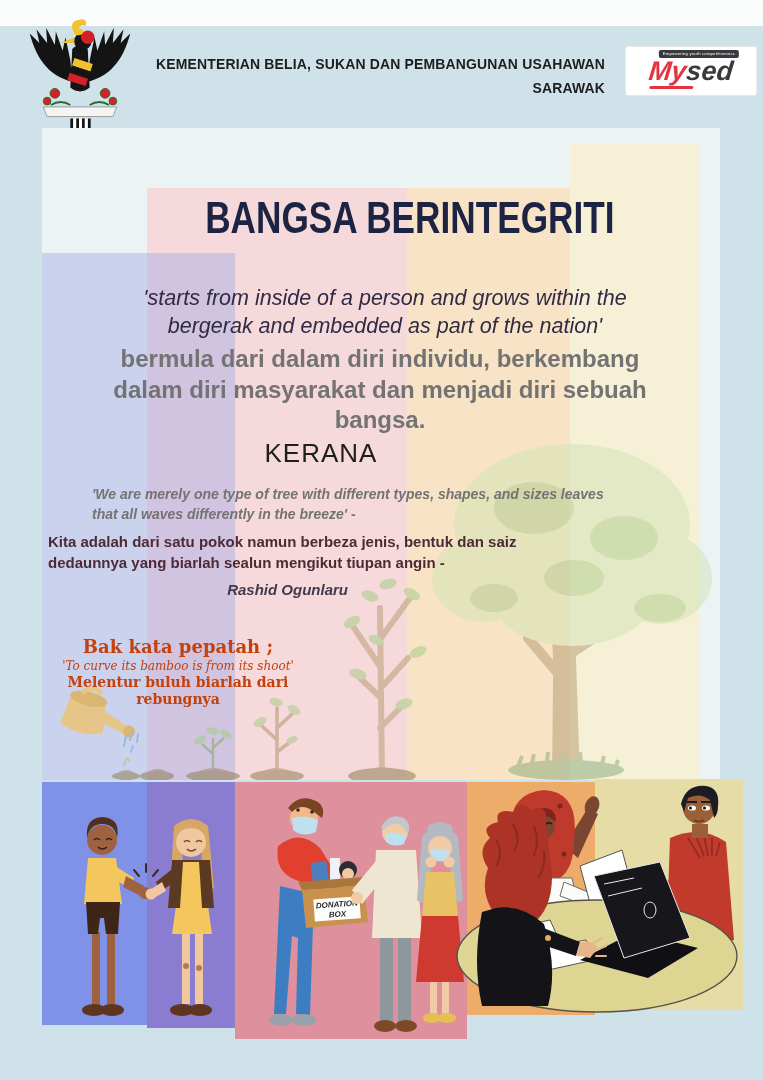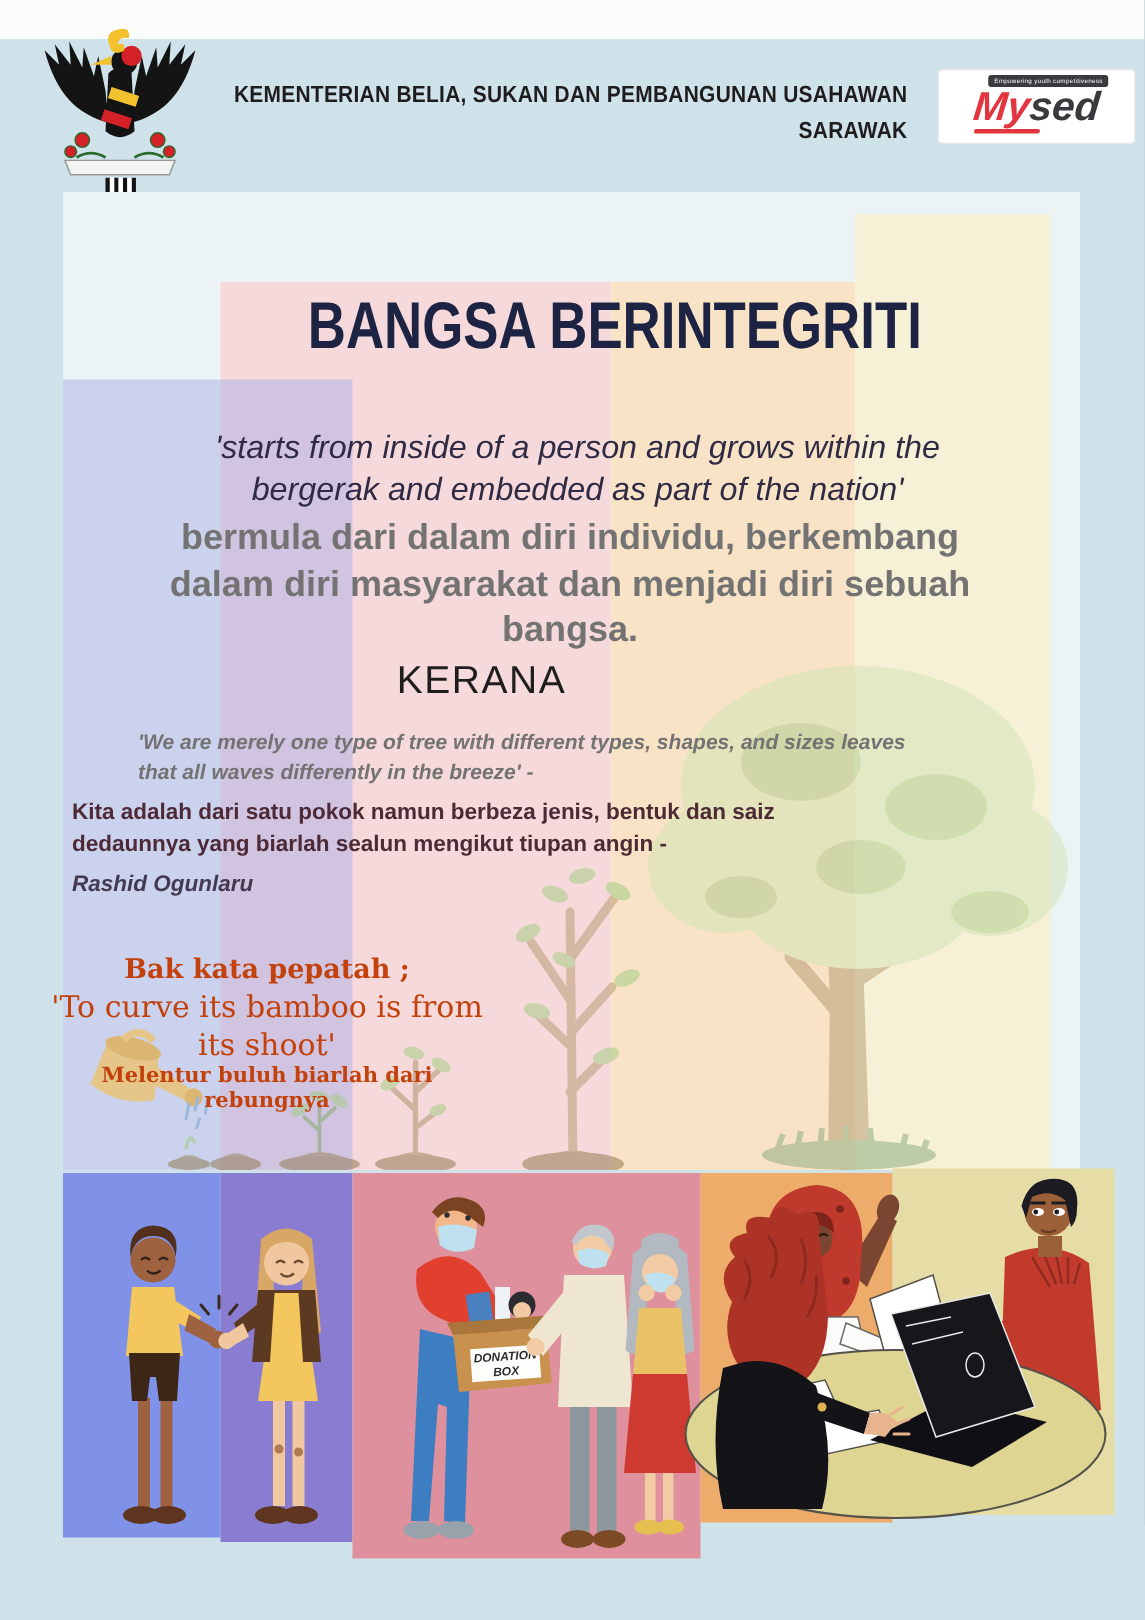--- a/index.html
+++ b/index.html
@@ -39,25 +39,25 @@
   .title-inner{display:inline-block;transform:scaleX(.8);transform-origin:center;letter-spacing:0;}
   .quote-en{left:100px;top:284px;width:570px;text-align:center;color:#2f2b45;font-style:italic;
     font-size:21.5px;line-height:1.32;}
   .quote-ms{left:60px;top:344px;width:640px;text-align:center;color:#737373;font-weight:700;
     font-size:24px;line-height:1.28;}
   .kerana{left:42px;top:438px;width:558px;text-align:center;color:#1e1e1e;font-size:26px;
     letter-spacing:1px;}
   .tq-en{left:48px;top:484px;width:540px;color:#737373;font-style:italic;font-size:14px;
     font-weight:700;line-height:1.45;margin-left:44px;}
   .tq-ms{left:48px;top:531px;width:540px;color:#4d2a36;font-weight:700;font-size:15px;line-height:1.4;}
-  .author{left:48px;top:581px;width:300px;color:#433a52;font-weight:700;font-style:italic;font-size:15px;}
+  .author{left:48px;top:581px;width:300px;color:#433a52;font-weight:700;font-style:italic;font-size:15px;text-align:right;}
   .proverb{left:28px;top:636px;width:300px;text-align:center;color:#c2410c;
     font-family:"DejaVu Serif","Liberation Serif",serif;line-height:1.25;}
   .proverb .l1{font-weight:700;font-size:18px;}
-  .proverb .l2{font-size:20px;}
+  .proverb .l2{font-style:italic;font-size:12px;}
   .proverb .l3{font-weight:700;font-size:14px;}
 
   
   .bp-blue{left:42px;top:782px;width:105px;height:243px;background:#7f92e8;}
   .bp-purple{left:147px;top:782px;width:88px;height:246px;background:#8a7cd0;}
   .bp-pink{left:235px;top:782px;width:232px;height:257px;background:#de909d;}
   .bp-orange{left:467px;top:782px;width:128px;height:233px;background:#edac69;}
   .bp-khaki{left:595px;top:779px;width:148px;height:231px;background:#e6dda6;}
 
   svg{display:block;}

